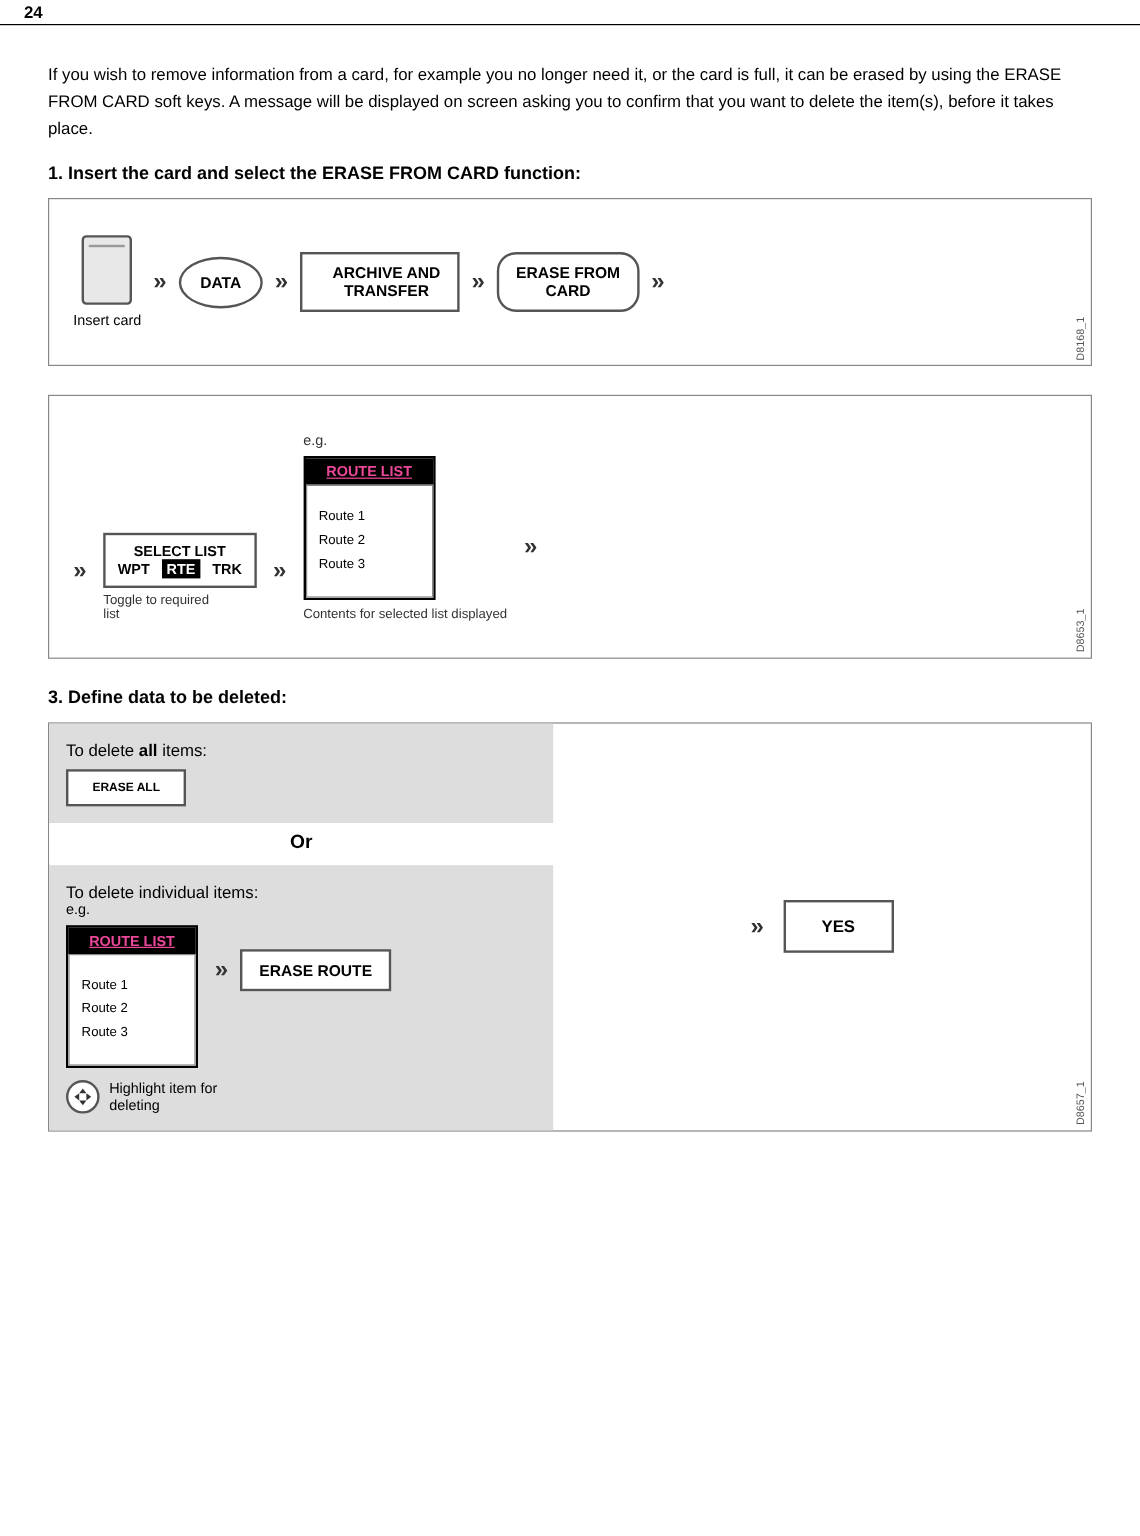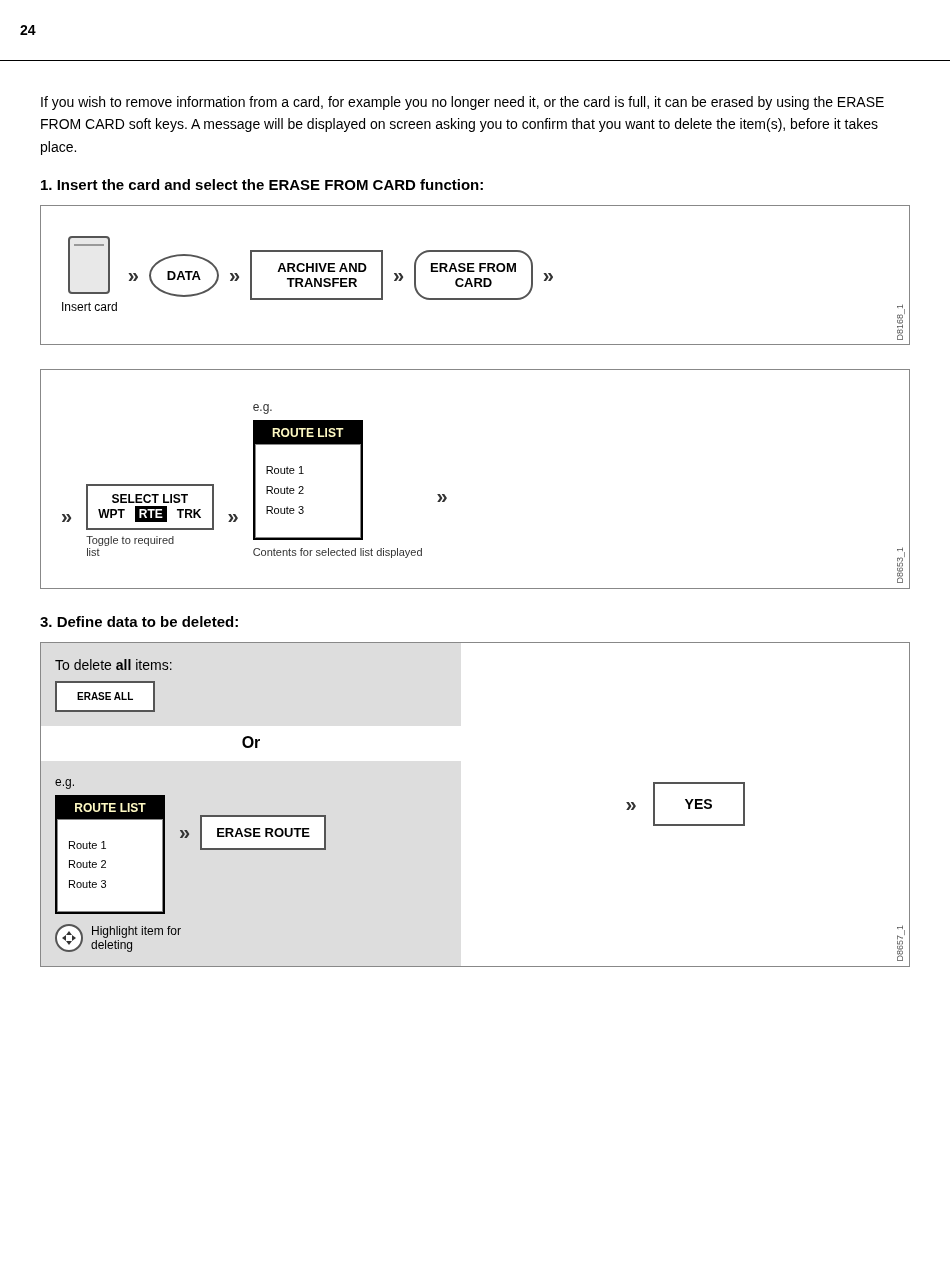--- a/index.html
+++ b/index.html
@@ -10,21 +10,21 @@
       font-family: Arial, sans-serif;
       font-size: 14px;
       color: #000;
     }
 
     
     .page-header {
       display: flex;
       justify-content: space-between;
       align-items: center;
-      padding: 22px 20px;
+      padding: 2px 20px;
       border-bottom: 1px solid #000;
     }
     .page-number {
       font-size: 14px;
       font-weight: bold;
     }
     .page-title {
       font-size: 14px;
       font-weight: bold;
     }
@@ -145,25 +145,26 @@
       font-size: 12px;
       color: #333;
       margin-bottom: 4px;
     }
     .route-list-box {
       border: 2px solid #000;
       min-width: 110px;
     }
     .route-list-header {
       background: #000;
-      color: #fef9c3;
+      color: #ec4899;
       font-weight: bold;
       font-size: 12px;
       text-align: center;
       padding: 4px 8px;
+      text-decoration: underline;
     }
     .route-list-items {
       background: #fff;
       border: 1px solid #888;
       padding: 16px 10px;
       font-size: 11px;
       line-height: 1.8;
     }
     .select-list-box {
       border: 2px solid #555;
@@ -362,20 +363,21 @@
             <span> items:</span>
           </div>
           <div class="erase-all-btn">ERASE ALL</div>
         </div>
 
         <div class="or-row">
           <span>Or</span>
         </div>
 
         <div class="delete-section-lower">
+          <div>To delete individual items:</div>
           <div class="eg-small">e.g.</div>
 
           <div style="display:flex; align-items:flex-start; gap:14px; margin-top:6px;">
 
             <div class="route-list-box">
               <div class="route-list-header">ROUTE LIST</div>
               <div class="route-list-items">
                 <div>Route 1</div>
                 <div>Route 2</div>
                 <div>Route 3</div>

